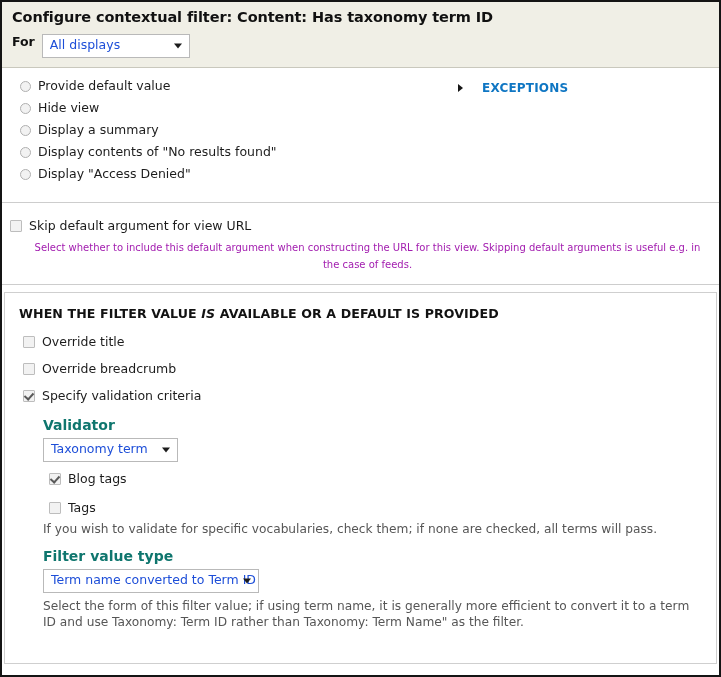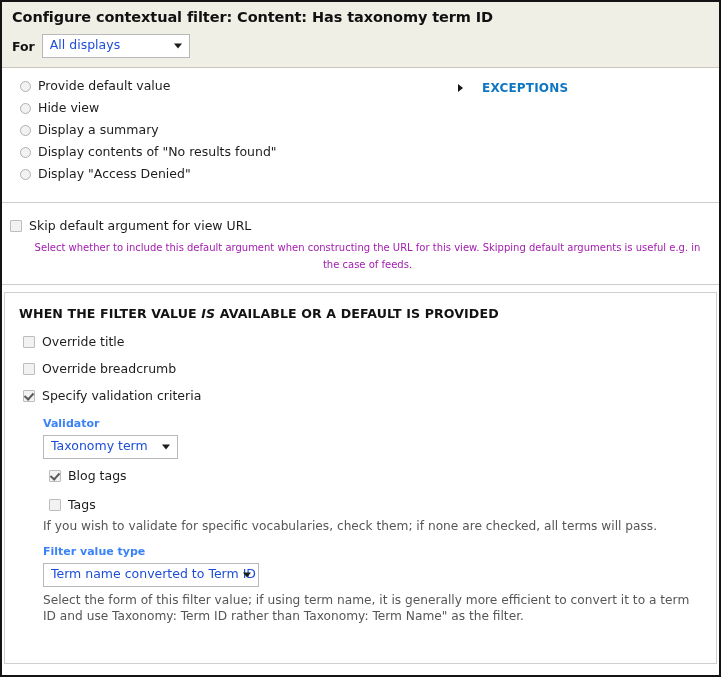--- a/index.html
+++ b/index.html
@@ -36,21 +36,20 @@
   .modal-title {
     font-size: 14.5px;
     font-weight: bold;
     color: #111111;
     line-height: 19px;
     letter-spacing: -0.1px;
     margin: 0 0 7px 0;
   }
   .for-row {
     display: flex;
-    align-items: center;
     gap: 7px;
   }
   .for-label {
     font-size: 12.5px;
     font-weight: bold;
     color: #111111;
   }
 
   
   .sel {
@@ -225,23 +224,23 @@
     font-size: 12.5px;
     color: #1c1c1c;
     line-height: 16px;
   }
 
   .indent {
     padding-left: 38px;
     padding-right: 12px;
   }
   .field-label {
-    font-size: 11px;
-    font-weight: bold;
-    color: #3b82f6;
+    font-size: 14px;
+    font-weight: bold;
+    color: #0f766e;
     margin: 10px 0 5px 0;
   }
   .field-label.tight { margin-top: 13px; }
   .sub-cb-list { padding-left: 6px; margin-top: 9px; }
   .sub-cb-row {
     display: flex;
     align-items: flex-start;
     margin-bottom: 13px;
   }
   .help {

